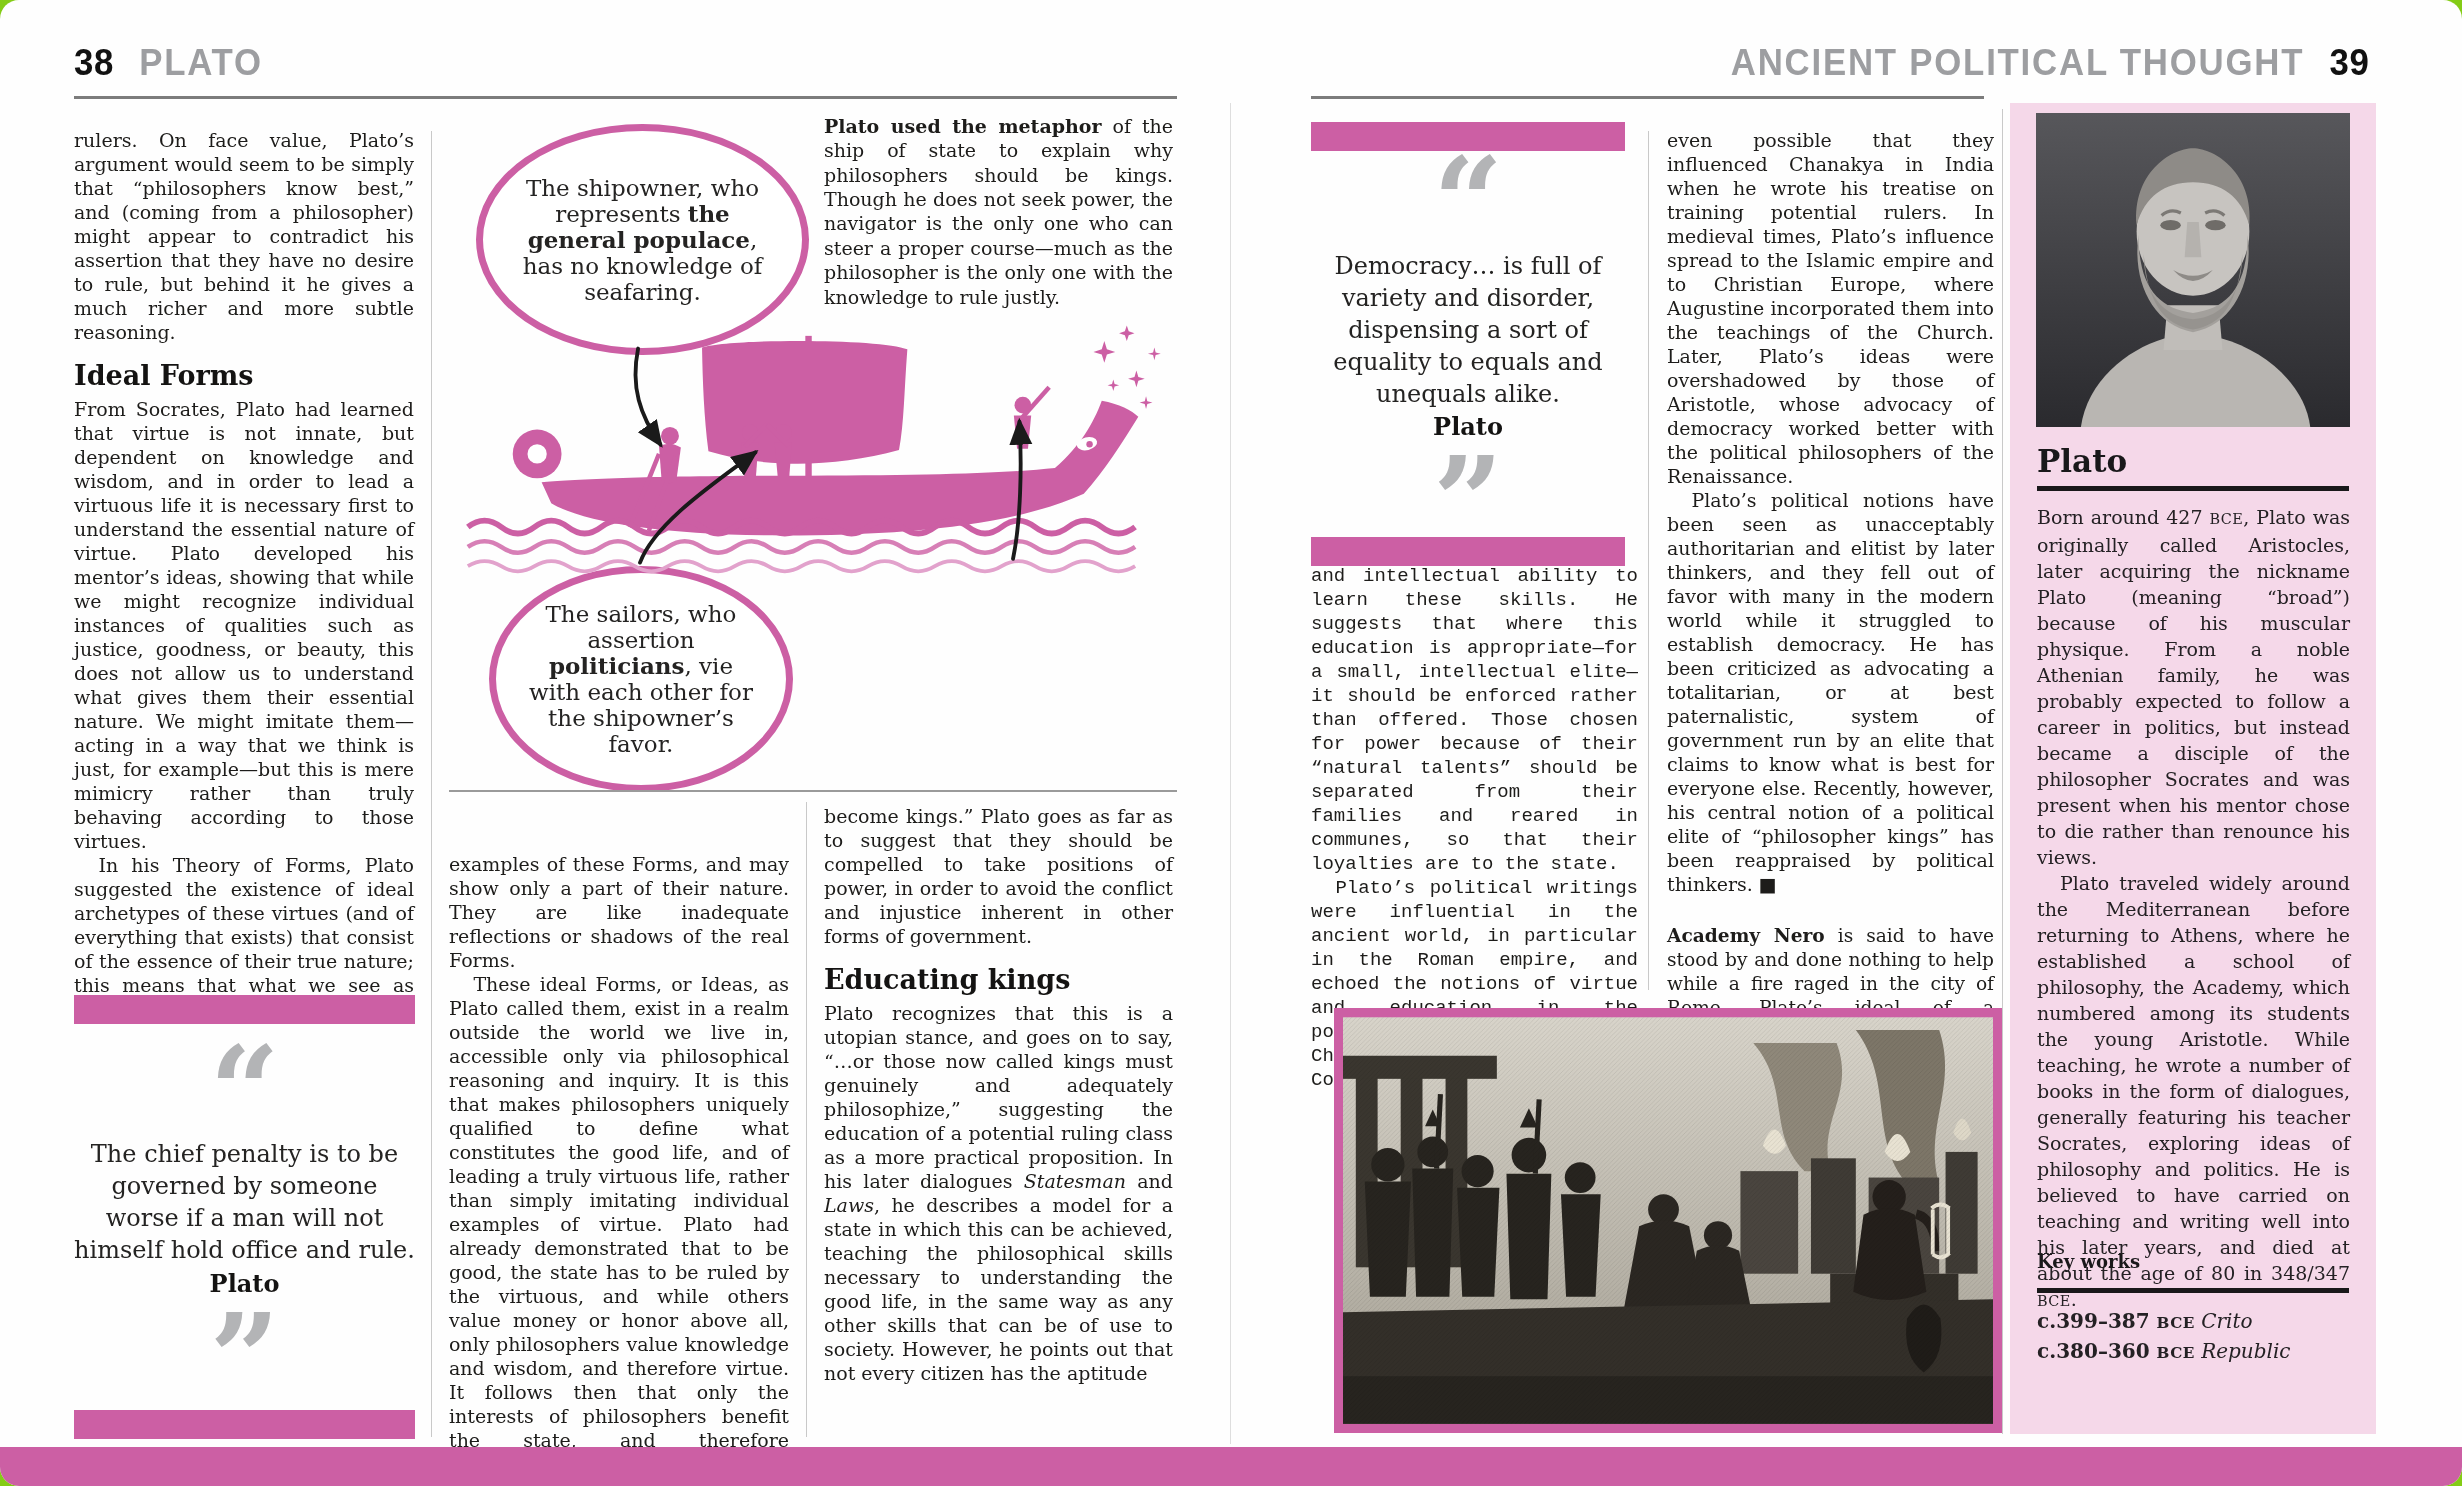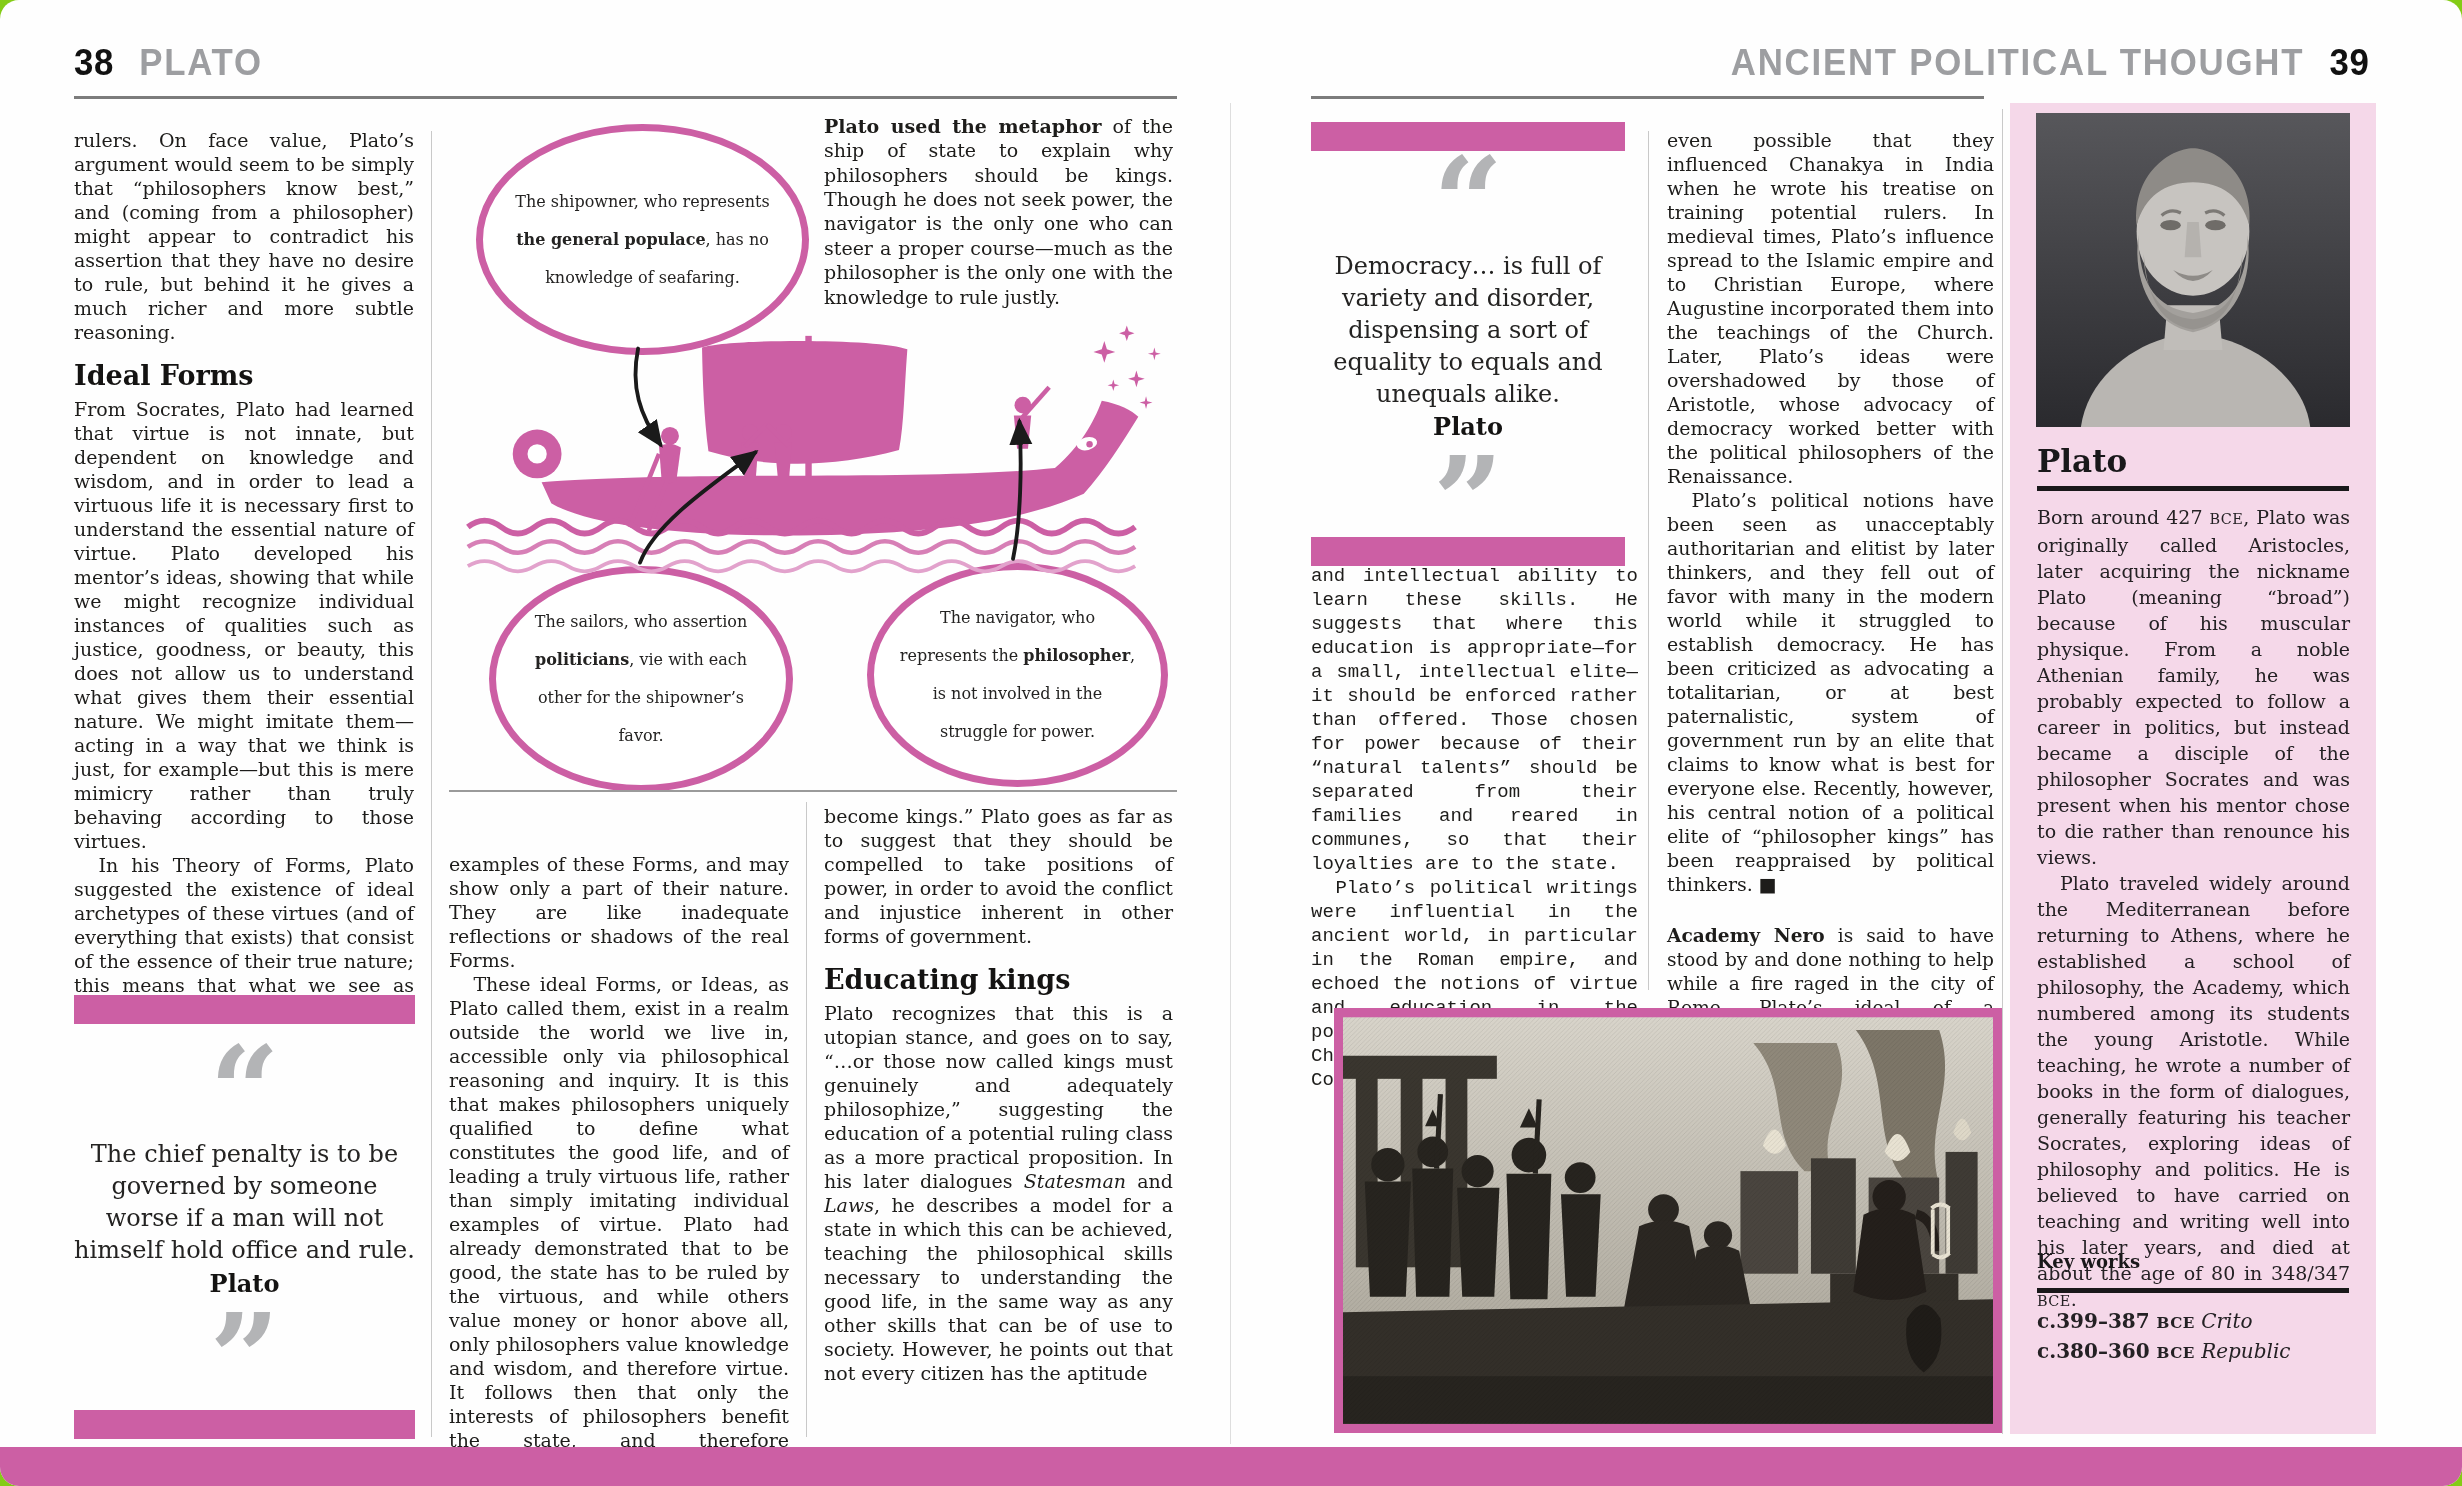--- a/index.html
+++ b/index.html
@@ -24,21 +24,21 @@
   
   .pullquote{position:absolute;display:flex;flex-direction:column;align-items:center;}
   .pq-bar{width:100%;height:29px;background:#cc5fa4;flex:none;}
   .pq-mid{flex:1;display:flex;flex-direction:column;align-items:center;justify-content:center;width:100%;}
   .pq-glyph{font-family:"DejaVu Serif",serif;font-weight:700;color:#b3b4b6;font-size:122px;height:87px;line-height:103px;overflow:hidden;}
   .pq-text{font-size:24px;line-height:32px;text-align:center;color:#242322;margin:11.5px 0 2.6px 0;}
   .pq-attr{font-weight:700;font-size:24px;color:#141312;margin-bottom:9px;}
   
   #illustration{position:absolute;left:449px;top:106px;width:723px;height:685px;}
   .bubble{position:absolute;border:7px solid #cc5fa4;border-radius:50%;display:flex;align-items:center;justify-content:center;background:#fff;}
-  .bubble .bt{width:82%;text-align:center;font-size:16px;line-height:38px;color:#242322;}
+  .bubble .bt{width:82%;text-align:center;font-size:23px;line-height:26px;color:#242322;}
   #ill-caption{position:absolute;left:375px;top:7.7px;width:349px;font-size:19px;line-height:24.4px;text-align:justify;color:#1d1c1a;}
   
   #nero-fig{position:absolute;left:1334px;top:1008px;width:668px;height:425px;background:#cc5fa4;padding:0;}
   #nero-fig svg{position:absolute;left:9px;top:9px;width:650px;height:407px;display:block;}
   #sidebar{position:absolute;left:2010px;top:103px;width:366px;height:1331px;background:#f5d8e9;}
   #bust{position:absolute;left:26px;top:10.3px;width:314px;height:314px;}
   #sb-title{position:absolute;left:27px;top:340px;font-weight:700;font-size:31px;color:#19181a;}
   #sb-rule1{position:absolute;left:27px;top:383px;width:312px;height:4.5px;background:#19181a;}
   #sb-bio{position:absolute;left:27px;top:401px;width:313px;font-size:19px;line-height:26px;text-align:justify;color:#242124;}
   #sb-bio p{margin:0;}
@@ -82,23 +82,20 @@
     </div>
 
     <div id="illustration">
       <div id="ill-caption"><span class="b">Plato used the metaphor</span><span> of the ship of state to explain why philosophers should be kings. Though he does not seek power, the navigator is the only one who can steer a proper course—much as the philosopher is the only one with the knowledge to rule justly.</span></div>
 
       <div class="bubble" style="left:27px;top:18px;width:319px;height:217px;">
         <div class="bt"><span>The shipowner, who represents </span><span class="b">the general populace</span><span>, has no knowledge of seafaring.</span></div>
       </div>
       <div class="bubble" style="left:40px;top:460px;width:290px;height:212px;">
         <div class="bt"><span>The sailors, who assertion </span><span class="b">politicians</span><span>, vie with each other for the shipowner’s favor.</span></div>
-      </div>
-      <div class="bubble" style="left:418px;top:457px;width:287px;height:210px;">
-        <div class="bt"><span>The navigator, who represents the </span><span class="b">philosopher</span><span>, is not involved in the struggle for power.</span></div>
       </div>
 
       <svg style="position:absolute;left:6.4px;top:208px;" width="709" height="276" viewBox="0 0 1105 430">
         <g>
           <rect x="546" y="34" width="10" height="224" fill="#cc5fa4"></rect>
           <path d="M 385 52 C 430 38, 665 38, 705 55 C 700 120, 700 170, 692 212 C 590 240, 480 240, 395 214 C 388 160, 386 105, 385 52 Z" fill="#cc5fa4"></path>
         </g>
         <g>
           <path d="M 135 262 C 180 258, 300 252, 520 252 C 740 252, 860 248, 935 240 C 975 205, 995 170, 1008 135 C 1035 140, 1055 150, 1065 160 C 1040 200, 1012 245, 980 280 C 870 330, 700 345, 510 345 C 330 345, 200 325, 150 295 Z" fill="#cc5fa4"></path>
           <circle cx="128" cy="218" r="38" fill="#cc5fa4"></circle>

